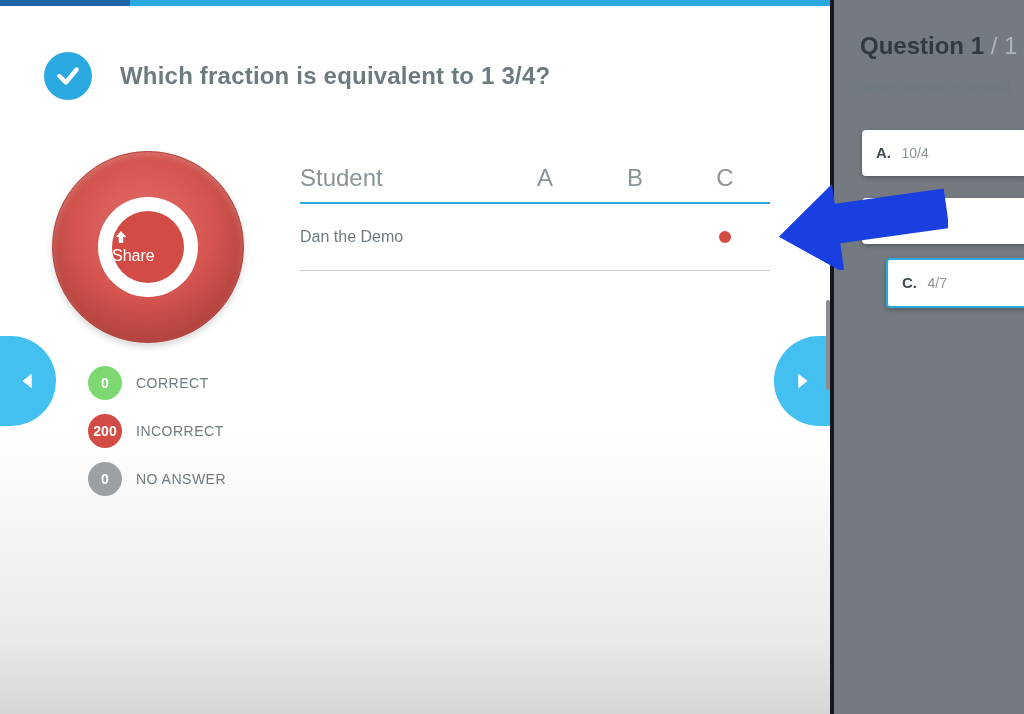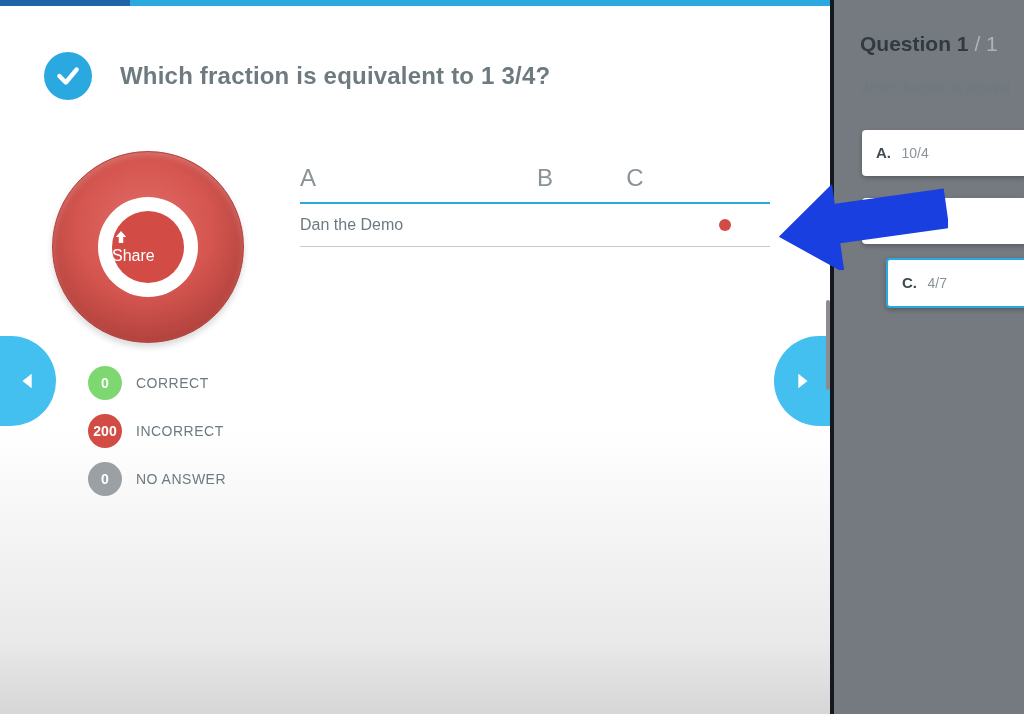--- a/index.html
+++ b/index.html
@@ -79,21 +79,21 @@
   .table-head {
     display: grid; grid-template-columns: 1fr 90px 90px 90px;
     padding-bottom: 10px; border-bottom: 2px solid #2aa9e0;
   }
   .table-head span {
     font-size: 24px; color: #8a9398; font-weight: 400; text-align: center;
   }
   .table-head span:first-child { text-align: left; }
   .table-row {
     display: grid; grid-template-columns: 1fr 90px 90px 90px;
-    padding: 12px 0; border-bottom: 1px solid #c9c9c9; align-items: center;
+    padding: 24px 0; border-bottom: 1px solid #c9c9c9; align-items: center;
   }
   .table-row .name { font-size: 16px; color: #6d7a80; }
   .cell { display: flex; justify-content: center; }
   .dot {
     width: 12px; height: 12px; border-radius: 50%; background: #d24b45;
   }
 
   
   .nav-btn {
     position: absolute; top: 330px; width: 56px; height: 90px;
@@ -113,21 +113,21 @@
     pointer-events: none;
   }
   .device-card {
     position: absolute; left: 32px; width: 165px; background: #fff;
     border-radius: 4px; box-shadow: 0 2px 5px rgba(0,0,0,.25);
     padding: 14px 14px;
   }
   .device-card .opt-letter { font-weight: 700; color: #3d4a50; font-size: 15px; margin-right: 6px; }
   .device-card .opt-text { color: #8a9398; font-size: 14px; }
   .device-title {
-    position: absolute; top: 32px; left: 30px; font-size: 21px; font-weight: 700; color: #303a40;
+    position: absolute; top: 32px; left: 30px; font-size: 24px; font-weight: 700; color: #303a40;
   }
   .device-title .faded { color: #aeb5ba; font-weight: 500; }
   .device-sub {
     position: absolute; top: 80px; left: 30px; font-size: 14px; color: #6d7a80;
   }
   .card-a { top: 130px; }
   .card-b { top: 198px; }
   .card-c { top: 258px; border: 2px solid #2aa9e0; width: 160px; margin-left: 24px; }
 
   
@@ -182,20 +182,21 @@
       <div class="legend-label">INCORRECT</div>
     </div>
     <div class="legend-item">
       <div class="legend-badge" style="background:#9aa0a3">0</div>
       <div class="legend-label">NO ANSWER</div>
     </div>
   </div>
 
   <div class="table">
     <div class="table-head">
+      <span>Student</span>
       <span>A</span>
       <span>B</span>
       <span>C</span>
     </div>
     <div class="table-row">
       <div class="name">Dan the Demo</div>
       <div class="cell"></div>
       <div class="cell"></div>
       <div class="cell">
           <div class="dot"></div>

